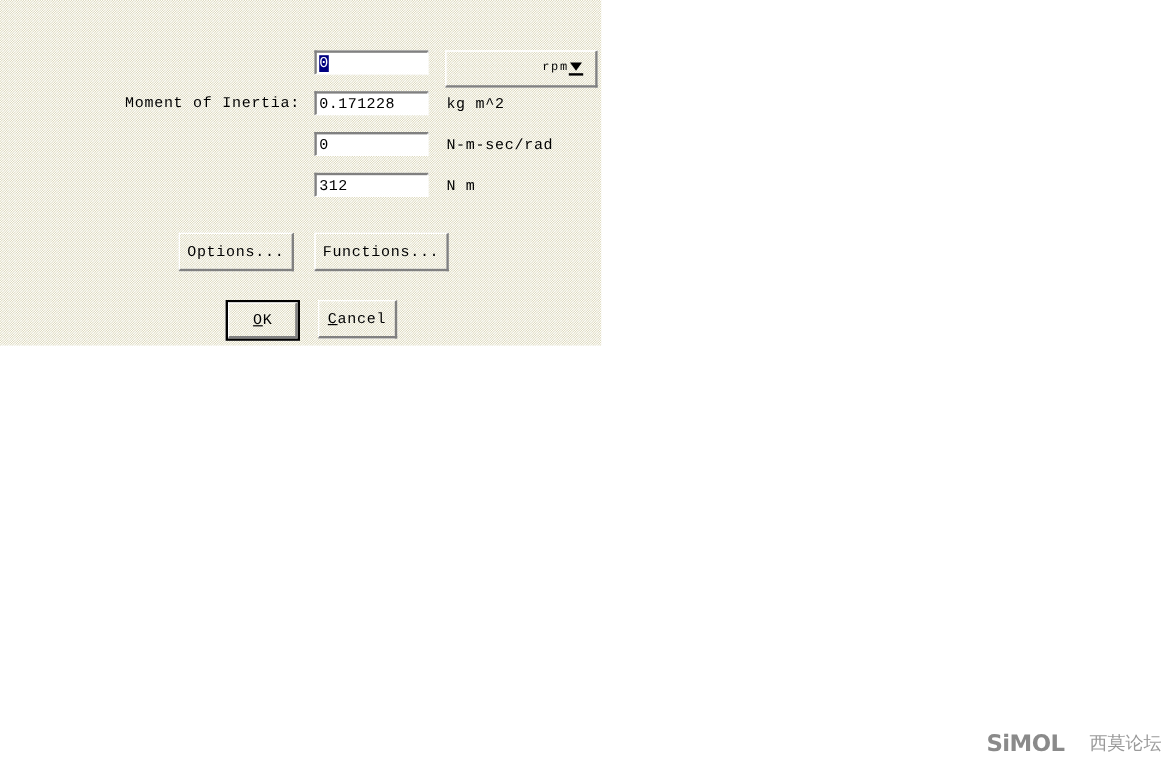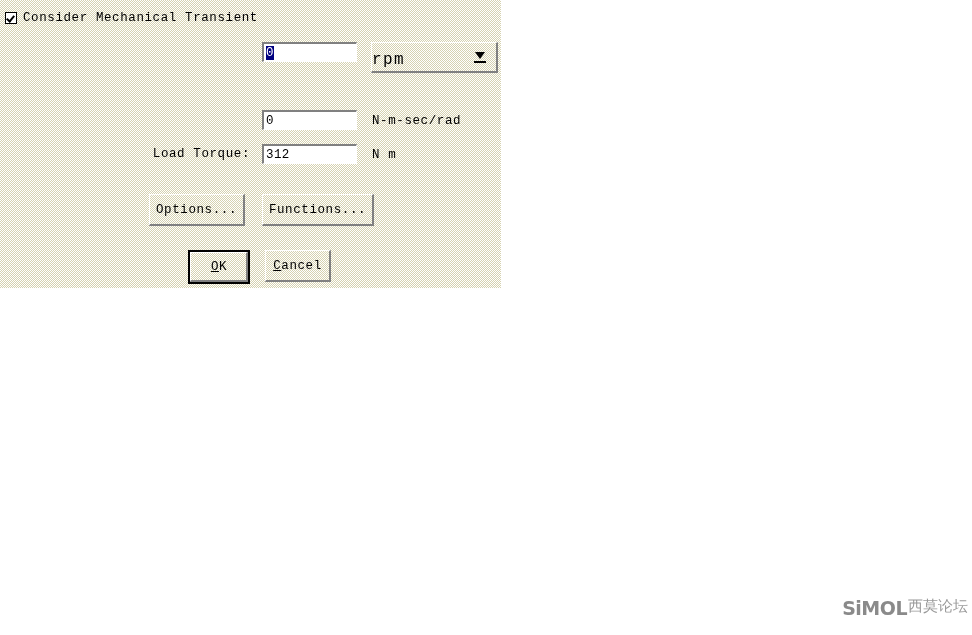--- a/index.html
+++ b/index.html
@@ -144,22 +144,22 @@
     border-top: 1px solid #ffffff;
     border-left: 1px solid #ffffff;
     border-right: 2px solid #808080;
     border-bottom: 2px solid #808080;
   }
   #unit-combo-text {
     position: absolute;
     left: 0;
     right: 22px;
     top: 8px;
-    text-align: left;
-    font-size: 16px;
+    text-align: right;
+    font-size: 10px;
     letter-spacing: 1.4px;
     color: #000000;
   }
   #unit-combo-arrow {
     position: absolute;
     right: 10px;
     top: 9px;
     width: 12px;
     height: 13px;
   }
@@ -219,24 +219,24 @@
 
   #btn-options { left: 149px; top: 194px; width: 96px; height: 32px; }
   #btn-functions { left: 262px; top: 194px; width: 112px; height: 32px; }
   #btn-ok { left: 188px; top: 250px; width: 62px; height: 34px; }
   #btn-cancel { left: 265px; top: 250px; width: 66px; height: 32px; }
 
   
   #watermark {
     position: absolute;
     right: 4px;
-    bottom: 16px;
+    bottom: 4px;
     display: flex;
-    align-items: flex-start;
-    gap: 1px;
+    align-items: flex-end;
+    gap: 21px;
     user-select: none;
   }
   #watermark-latin {
     font-family: "DejaVu Sans", "Liberation Sans", sans-serif;
     font-size: 19px;
     font-weight: bold;
     letter-spacing: -0.5px;
     color: #8a8a8a;
   }
   #watermark-cjk {
@@ -245,47 +245,47 @@
     letter-spacing: 0px;
     color: #9a9a9a;
     padding-bottom: 2px;
   }
 </style>
 </head>
 <body>
 
 <div id="dialog" class="dither">
 
-  <div id="consider-row">
-    <span class="checkbox checked"></span>
-    <span id="consider-label">Consider Mechanical Transient</span>
-  </div>
 
   <div class="field-row" style="top:42px; width:501px;">
     <div class="textbox" style="top:0;"><span class="sel">0</span></div>
   </div>
 
   <div id="unit-combo" class="dither">
     <span id="unit-combo-text">rpm</span>
     <span id="unit-combo-arrow">
       <span class="tri"></span>
       <span class="bar"></span>
     </span>
   </div>
 
+  <div class="field-row" style="top:76px; width:501px;">
+    <div class="field-label-box">
+      <span class="field-label">Moment of Inertia:</span>
+    </div>
+    <div class="textbox" style="top:0;"><span>0.171228</span></div>
+    <span class="unit-label">kg m^2</span>
+  </div>
 
   <div class="field-row" style="top:110px; width:501px;">
     <div class="textbox" style="top:0;"><span>0</span></div>
     <span class="unit-label">N-m-sec/rad</span>
   </div>
 
   <div class="field-row" style="top:144px; width:501px;">
-    <div class="field-label-box">
-      <span class="field-label">Load Torque:</span>
-    </div>
     <div class="textbox" style="top:0;"><span>312</span></div>
     <span class="unit-label">N m</span>
   </div>
 
   <div id="btn-functions" class="btn dither">Functions...</div>
 
   <div id="btn-options" class="btn dither">Options...</div>
 
   <div id="btn-ok" class="btn default dither">
     <span class="inner"></span>

